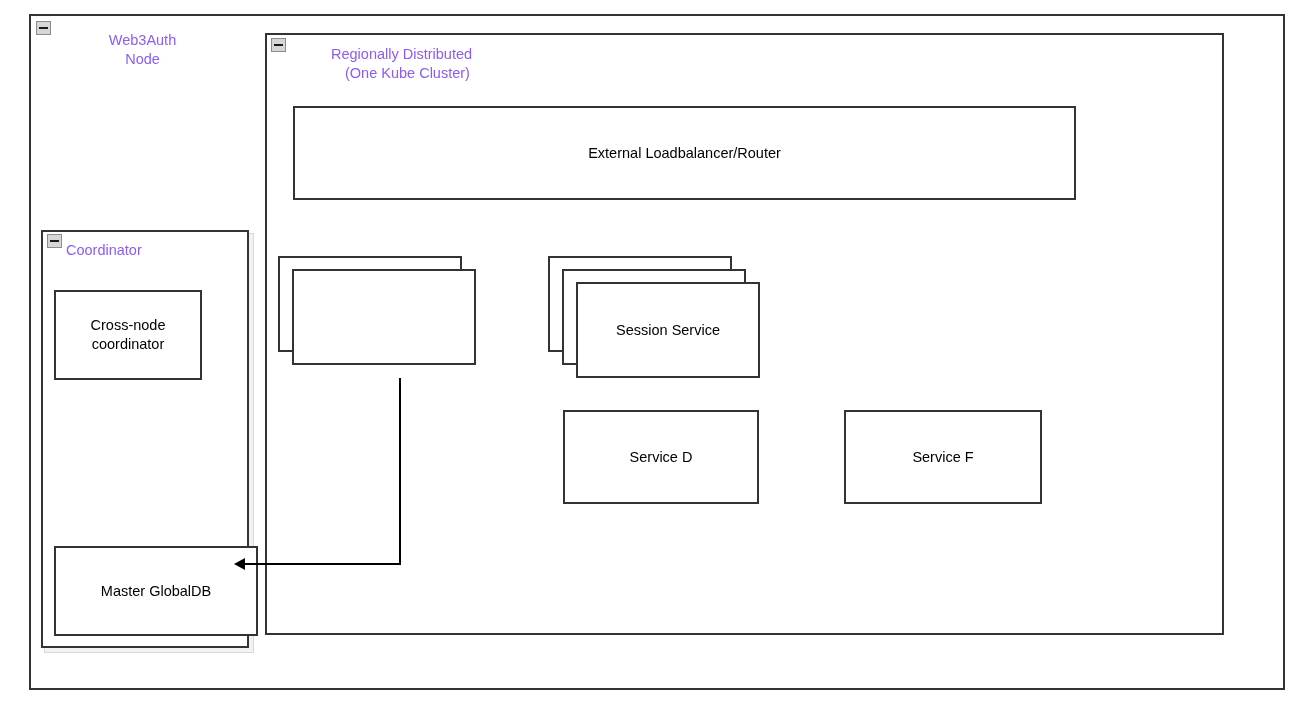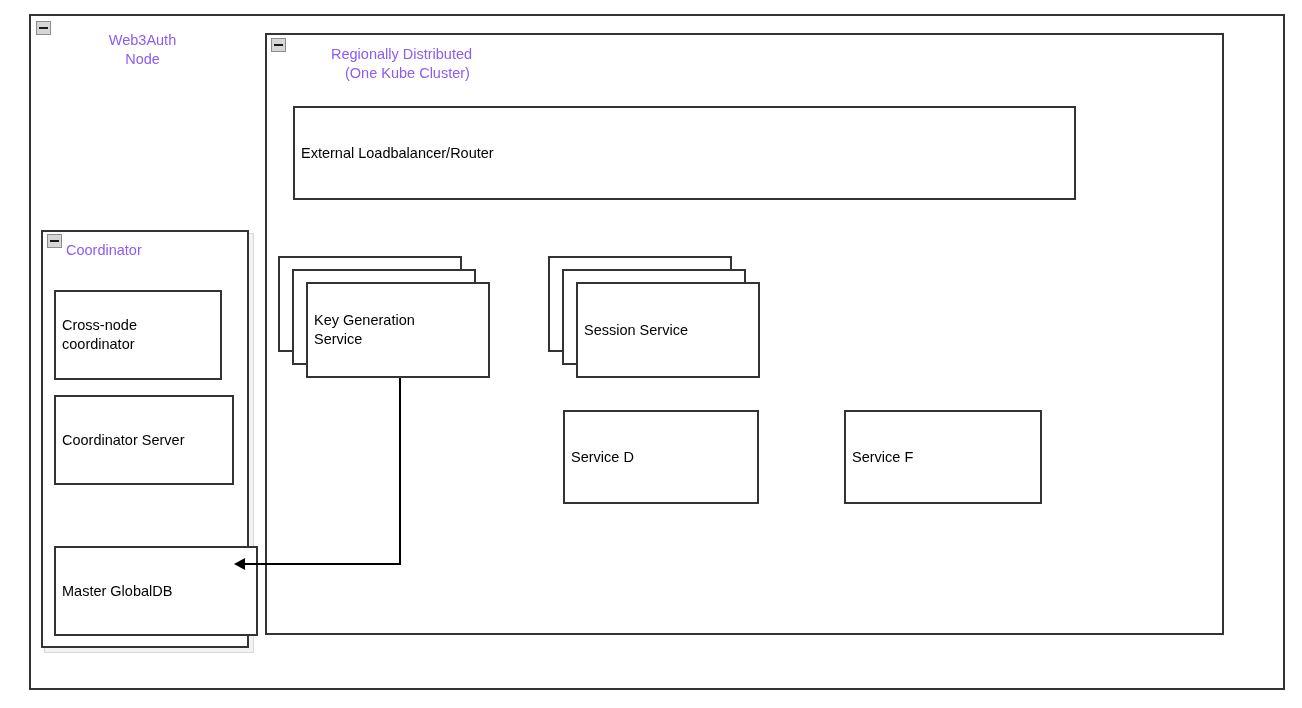--- a/index.html
+++ b/index.html
@@ -71,20 +71,21 @@
     white-space: pre;
     text-align: center;
   }
 
   .box-label {
     position: absolute;
     left: 0;
     right: 0;
     top: 50%;
     transform: translateY(-50%);
+    text-align: center;
     font-size: 14.5px;
     line-height: 19px;
     color: #000000;
     white-space: pre-line;
     padding: 0 6px;
     box-sizing: border-box;
   }
 
   
   .stack {
@@ -131,40 +132,33 @@
   <div class="box" style="left:293px; top:106px; width:783px; height:94px;">
     <div class="box-label">External Loadbalancer/Router</div>
   </div>
 
   <div class="container-box shadowed" style="left:41px; top:230px; width:208px; height:418px;"></div>
 
   <div class="collapse-icon" style="left:47px; top:234px;"></div>
 
   <div class="corner-label" style="left:66px; top:241px; width:160px; text-align:left;">Coordinator</div>
 
-  <div class="box" style="left:54px; top:290px; width:168px; height:90px;">
+  <div class="box" style="left:54px; top:290px; width:148px; height:90px;">
     <div class="box-label">Cross-node
 coordinator</div>
   </div>
 
-  <div class="box" style="left:54px; top:395px; width:180px; height:90px;">
-    <div class="box-label">Coordinator Server</div>
-  </div>
 
   <div class="box" style="left:54px; top:546px; width:204px; height:90px;">
     <div class="box-label">Master GlobalDB</div>
   </div>
 
   <div class="stack" style="left:278px; top:256px; width:212px; height:124px;">
     <div class="layer" style="left:0px;  top:0px;  width:184px; height:96px;"></div>
     <div class="layer" style="left:14px; top:13px; width:184px; height:96px;"></div>
-    <div class="layer" style="left:28px; top:26px; width:184px; height:96px;">
-      <div class="box-label">Key Generation
-Service</div>
-    </div>
   </div>
 
   <div class="stack" style="left:548px; top:256px; width:212px; height:124px;">
     <div class="layer" style="left:0px;  top:0px;  width:184px; height:96px;"></div>
     <div class="layer" style="left:14px; top:13px; width:184px; height:96px;"></div>
     <div class="layer" style="left:28px; top:26px; width:184px; height:96px;">
       <div class="box-label">Session Service</div>
     </div>
   </div>
 

